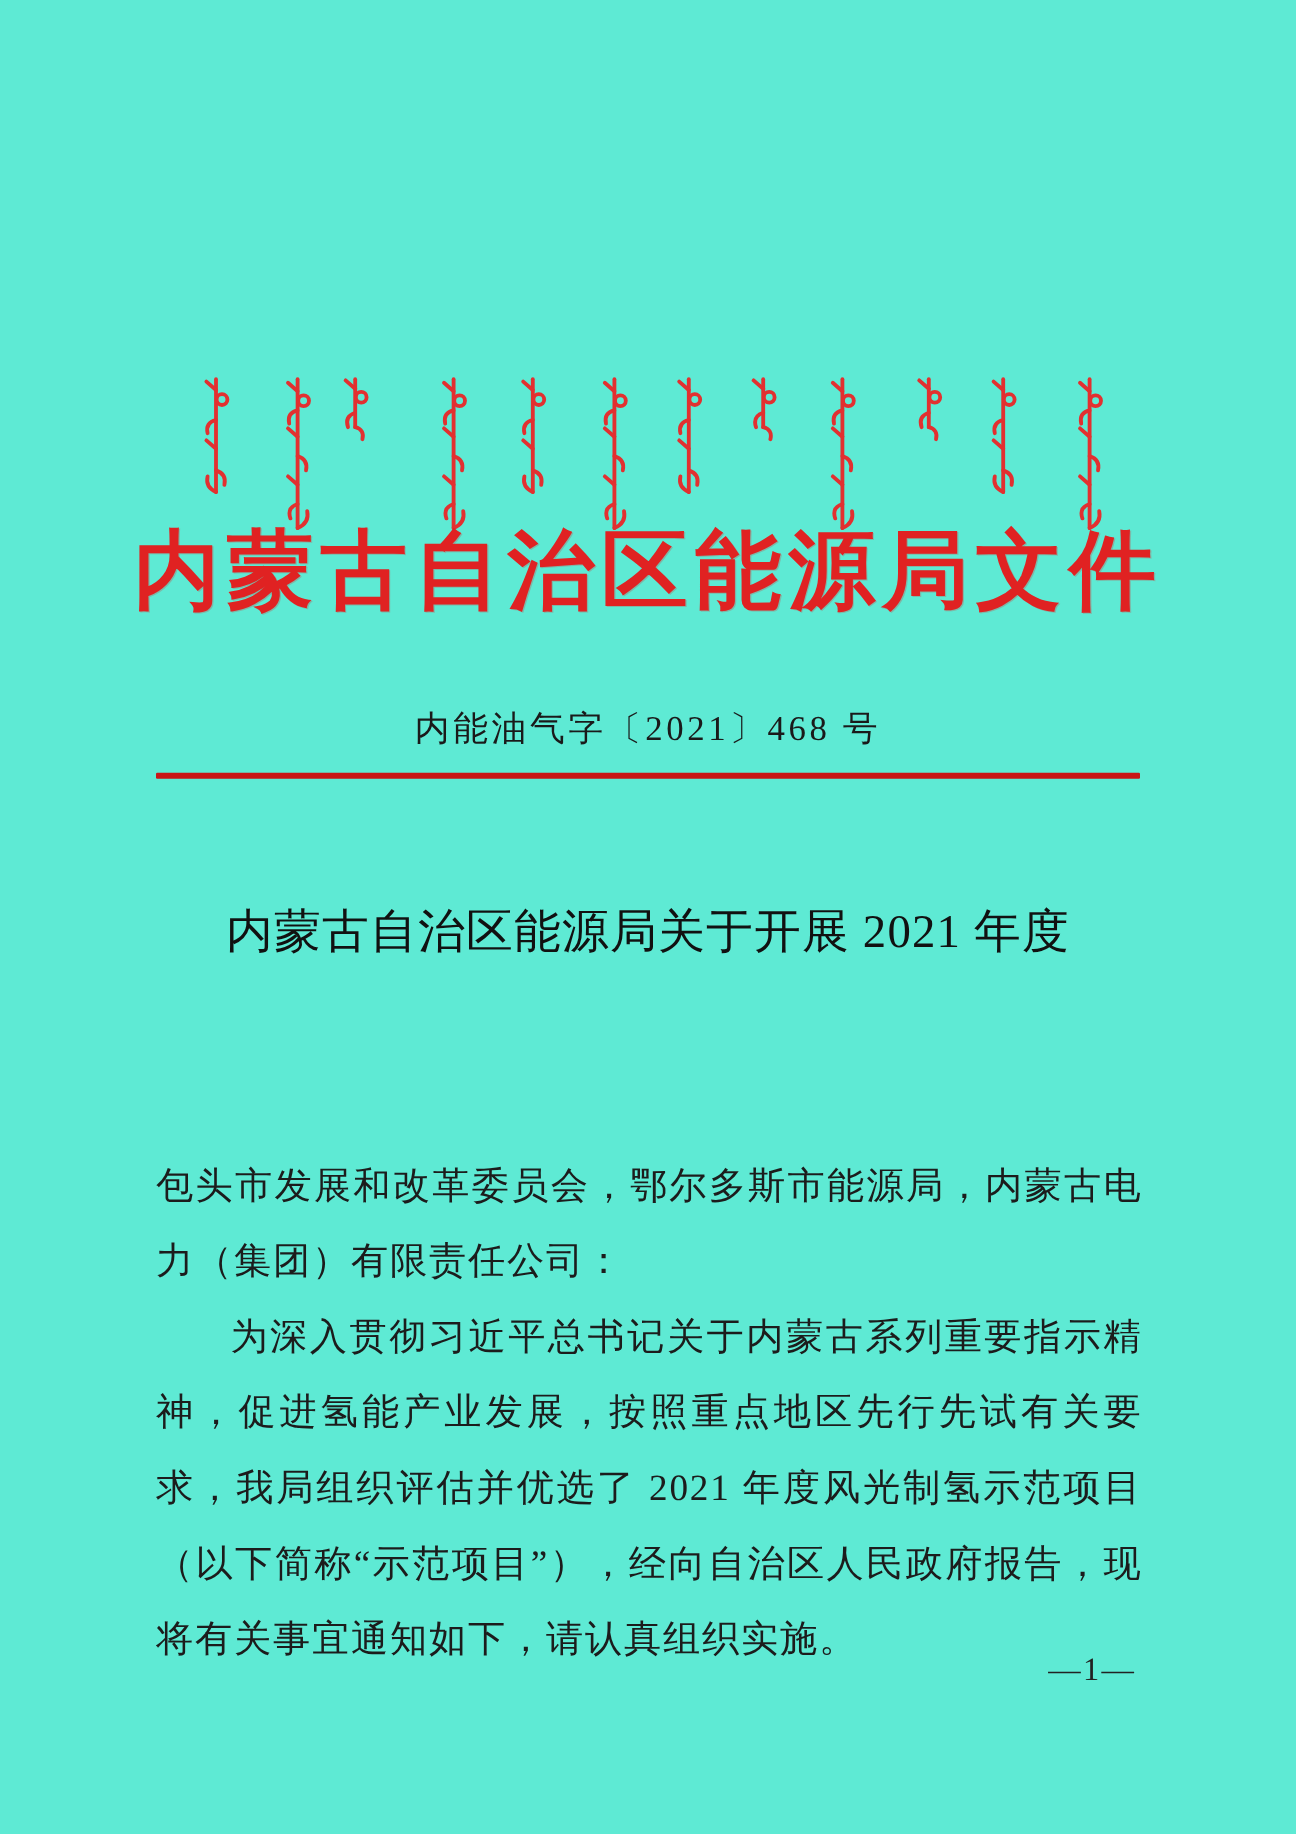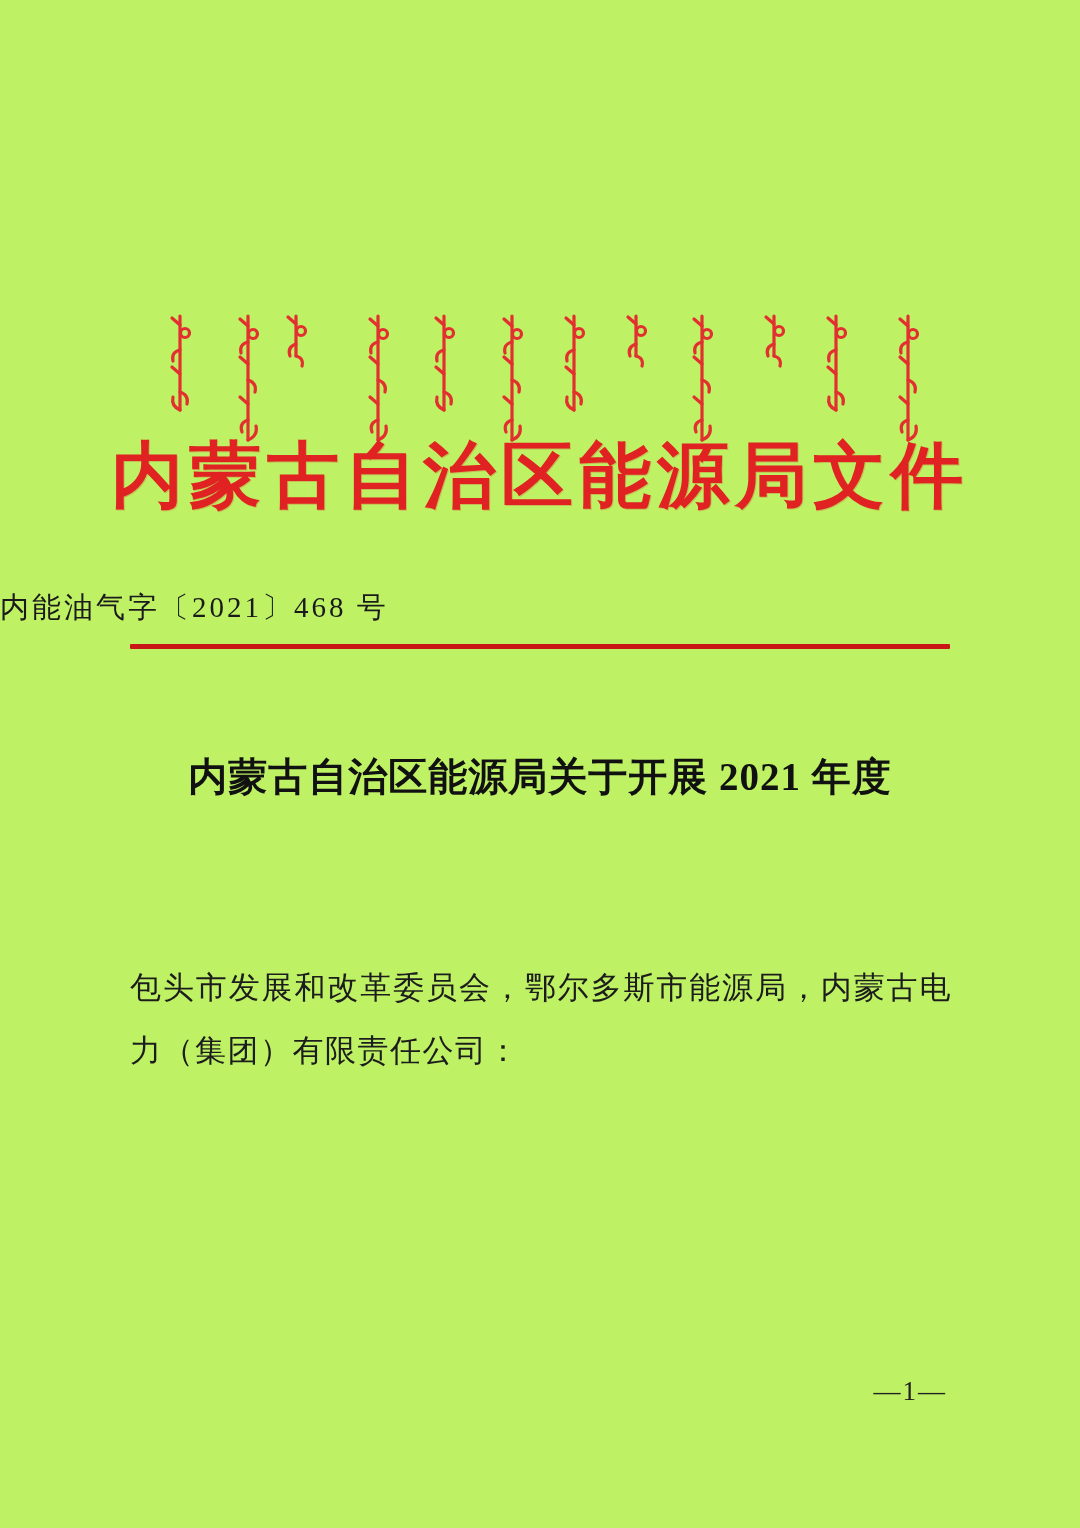--- a/index.html
+++ b/index.html
@@ -1,20 +1,20 @@
 <!DOCTYPE html>
 <html><head>
 <meta charset="utf-8">
 <style>
   html, body { margin: 0; padding: 0; background: #ffffff; }
   .page {
     position: relative;
     width: 1080px;
     height: 1528px;
-    background: #bef264;
+    background: #5eead4;
     overflow: hidden;
     font-family: "Liberation Serif", "DejaVu Serif", serif;
     color: #1c1c1c;
   }
   
   .mongolian {
     position: absolute;
     left: 130px;
     top: 314px;
     width: 820px;
@@ -40,21 +40,21 @@
     color: #e02222;
     white-space: nowrap;
     text-shadow: 1px 1px 0 rgba(224,34,34,0.25);
   }
   
   .doc-number {
     position: absolute;
     top: 588px;
     left: 0;
     width: 100%;
-    text-align: left;
+    text-align: center;
     font-size: 29px;
     letter-spacing: 3px;
     color: #1a1a1a;
   }
   
   .red-rule {
     position: absolute;
     top: 644px;
     left: 130px;
     width: 820px;
@@ -63,21 +63,21 @@
     border-radius: 1px;
   }
   
   .doc-title {
     position: absolute;
     top: 748px;
     left: 0;
     width: 100%;
     text-align: center;
     font-size: 39px;
-    font-weight: 700;
+    font-weight: 400;
     line-height: 58px;
     letter-spacing: 1px;
     color: #111111;
   }
   
   .body-text {
     position: absolute;
     top: 956px;
     left: 130px;
     width: 822px;
@@ -155,17 +155,18 @@
   <div class="doc-number">内能油气字〔2021〕468 号</div>
 
   <div class="red-rule"></div>
 
   <div class="doc-title">
     <div>内蒙古自治区能源局关于开展 2021 年度</div>
   </div>
 
   <div class="body-text">
     <p>包头市发展和改革委员会，鄂尔多斯市能源局，内蒙古电力（集团）有限责任公司：</p>
+    <p class="indent">为深入贯彻习近平总书记关于内蒙古系列重要指示精神，促进氢能产业发展，按照重点地区先行先试有关要求，我局组织评估并优选了 2021 年度风光制氢示范项目（以下简称“示范项目”），经向自治区人民政府报告，现将有关事宜通知如下，请认真组织实施。</p>
   </div>
 
   <div class="page-number">—1—</div>
 
 </div>
 
 </body></html>

